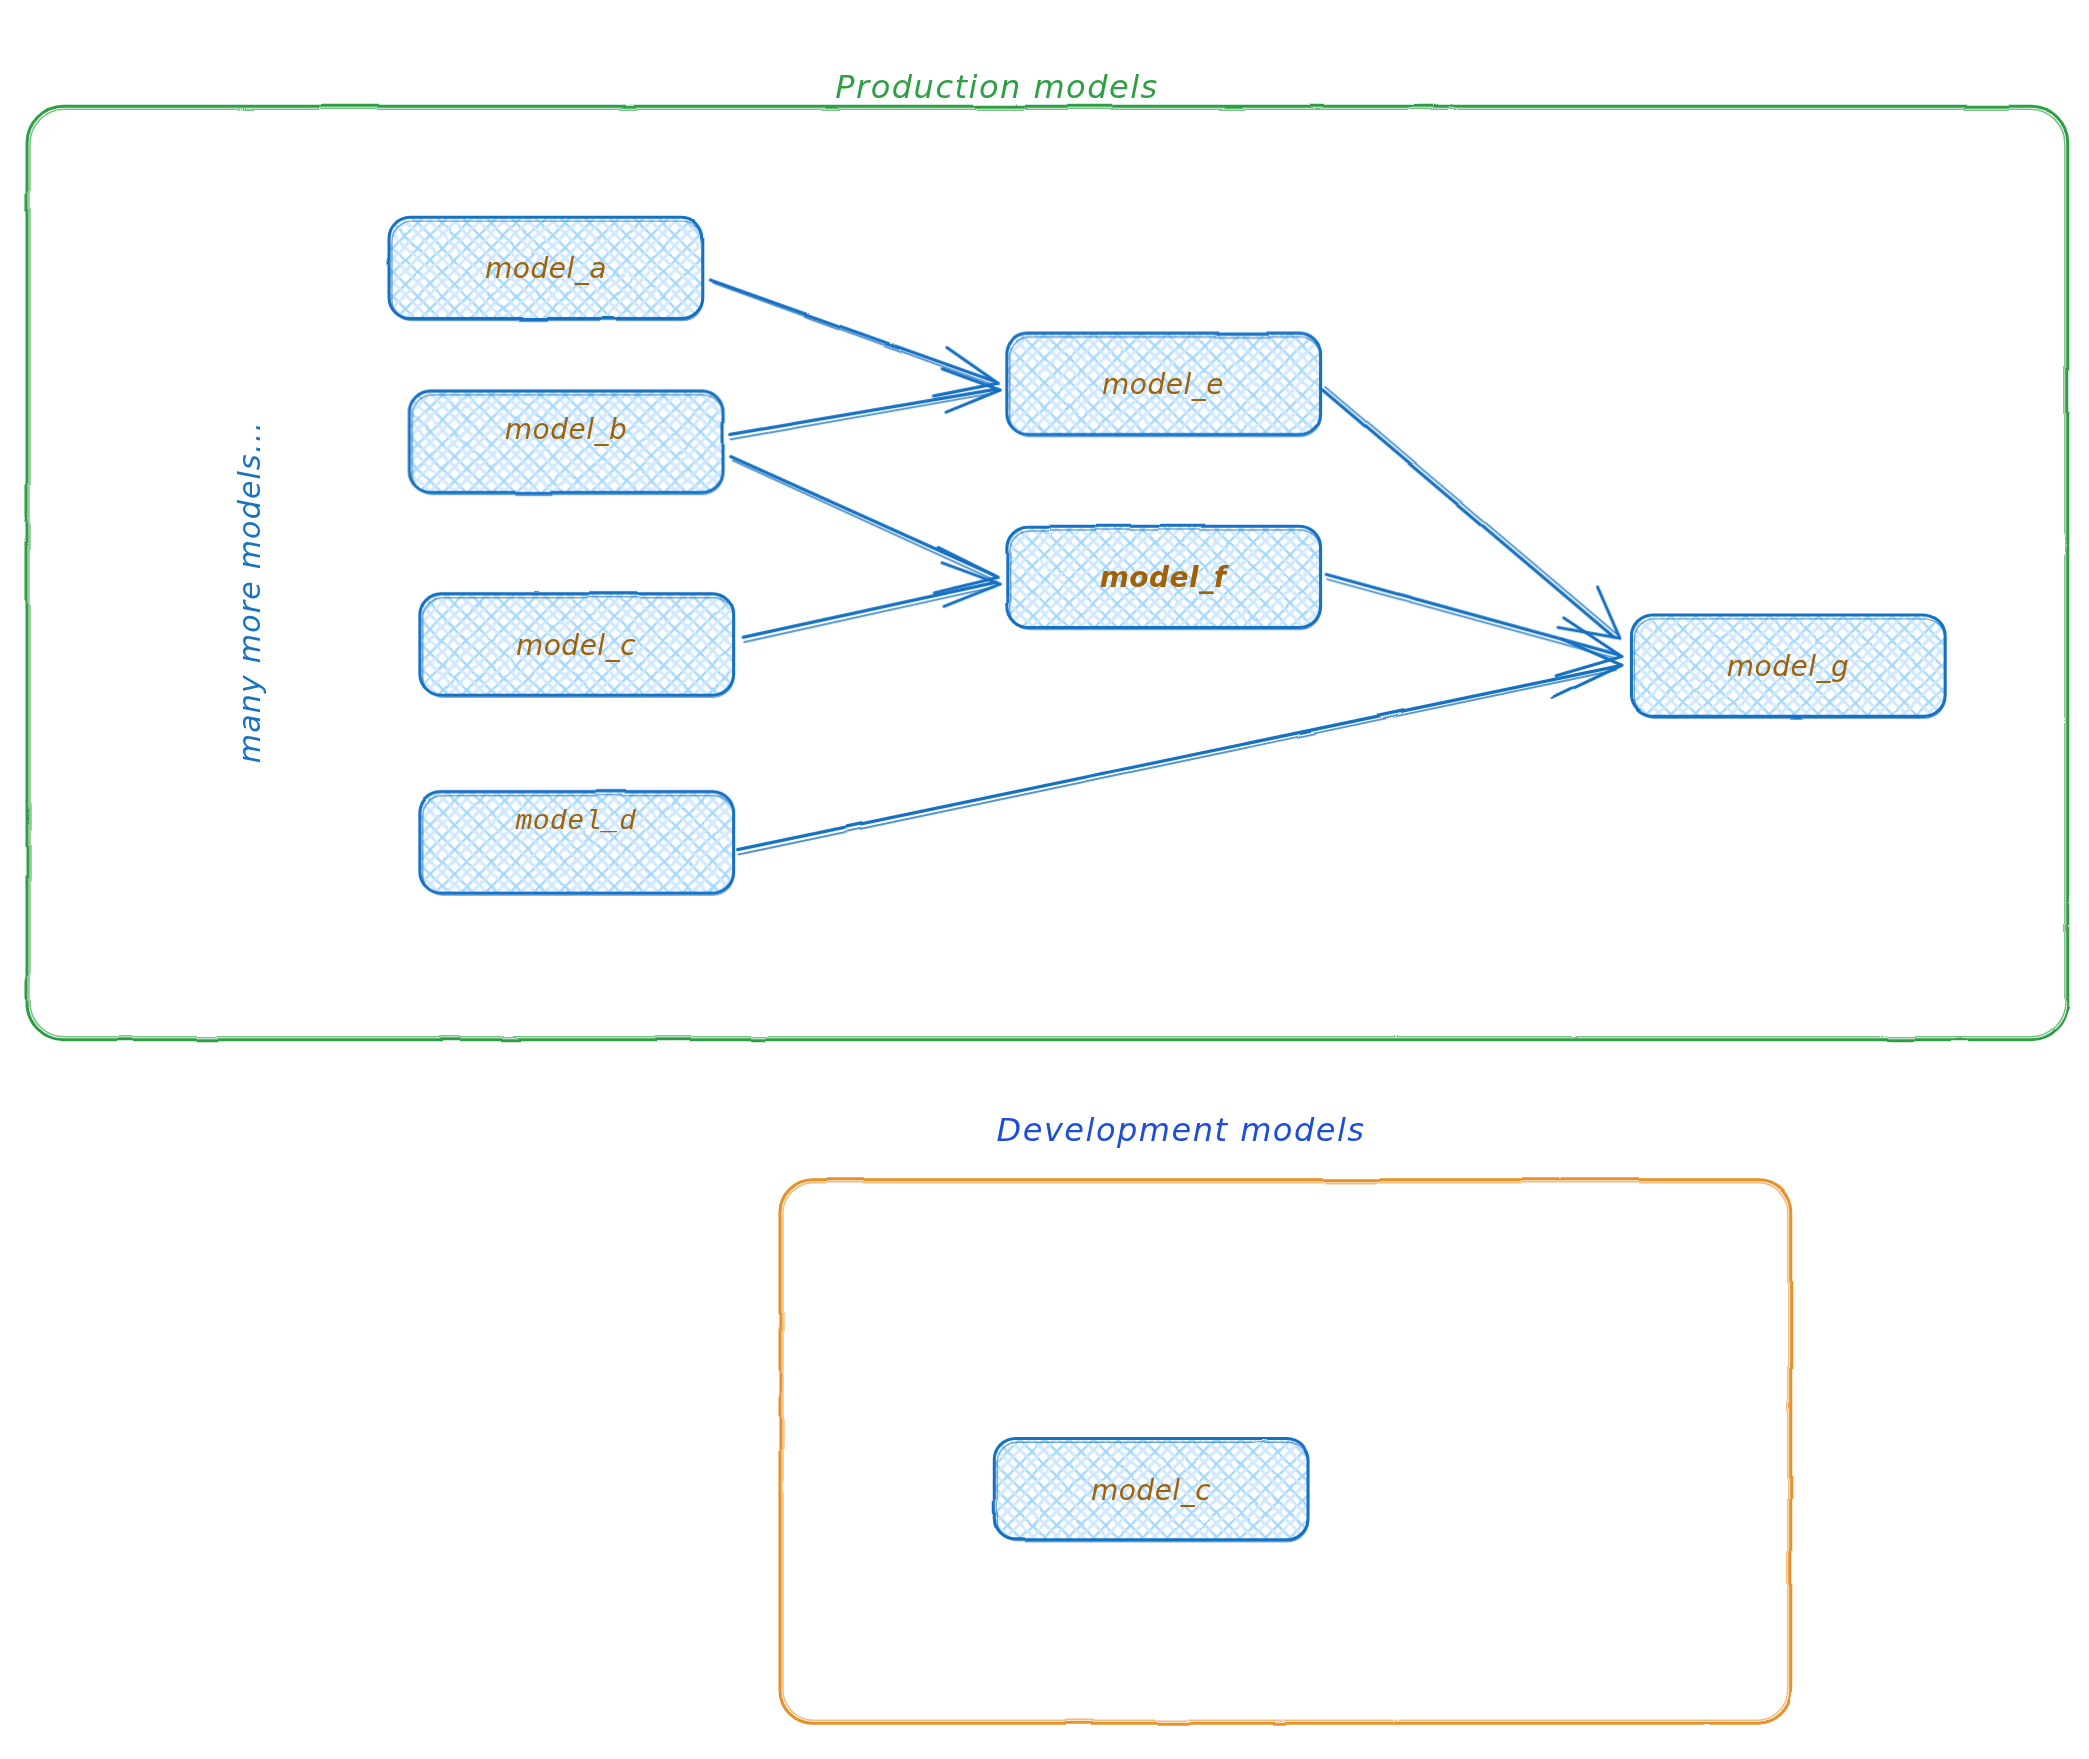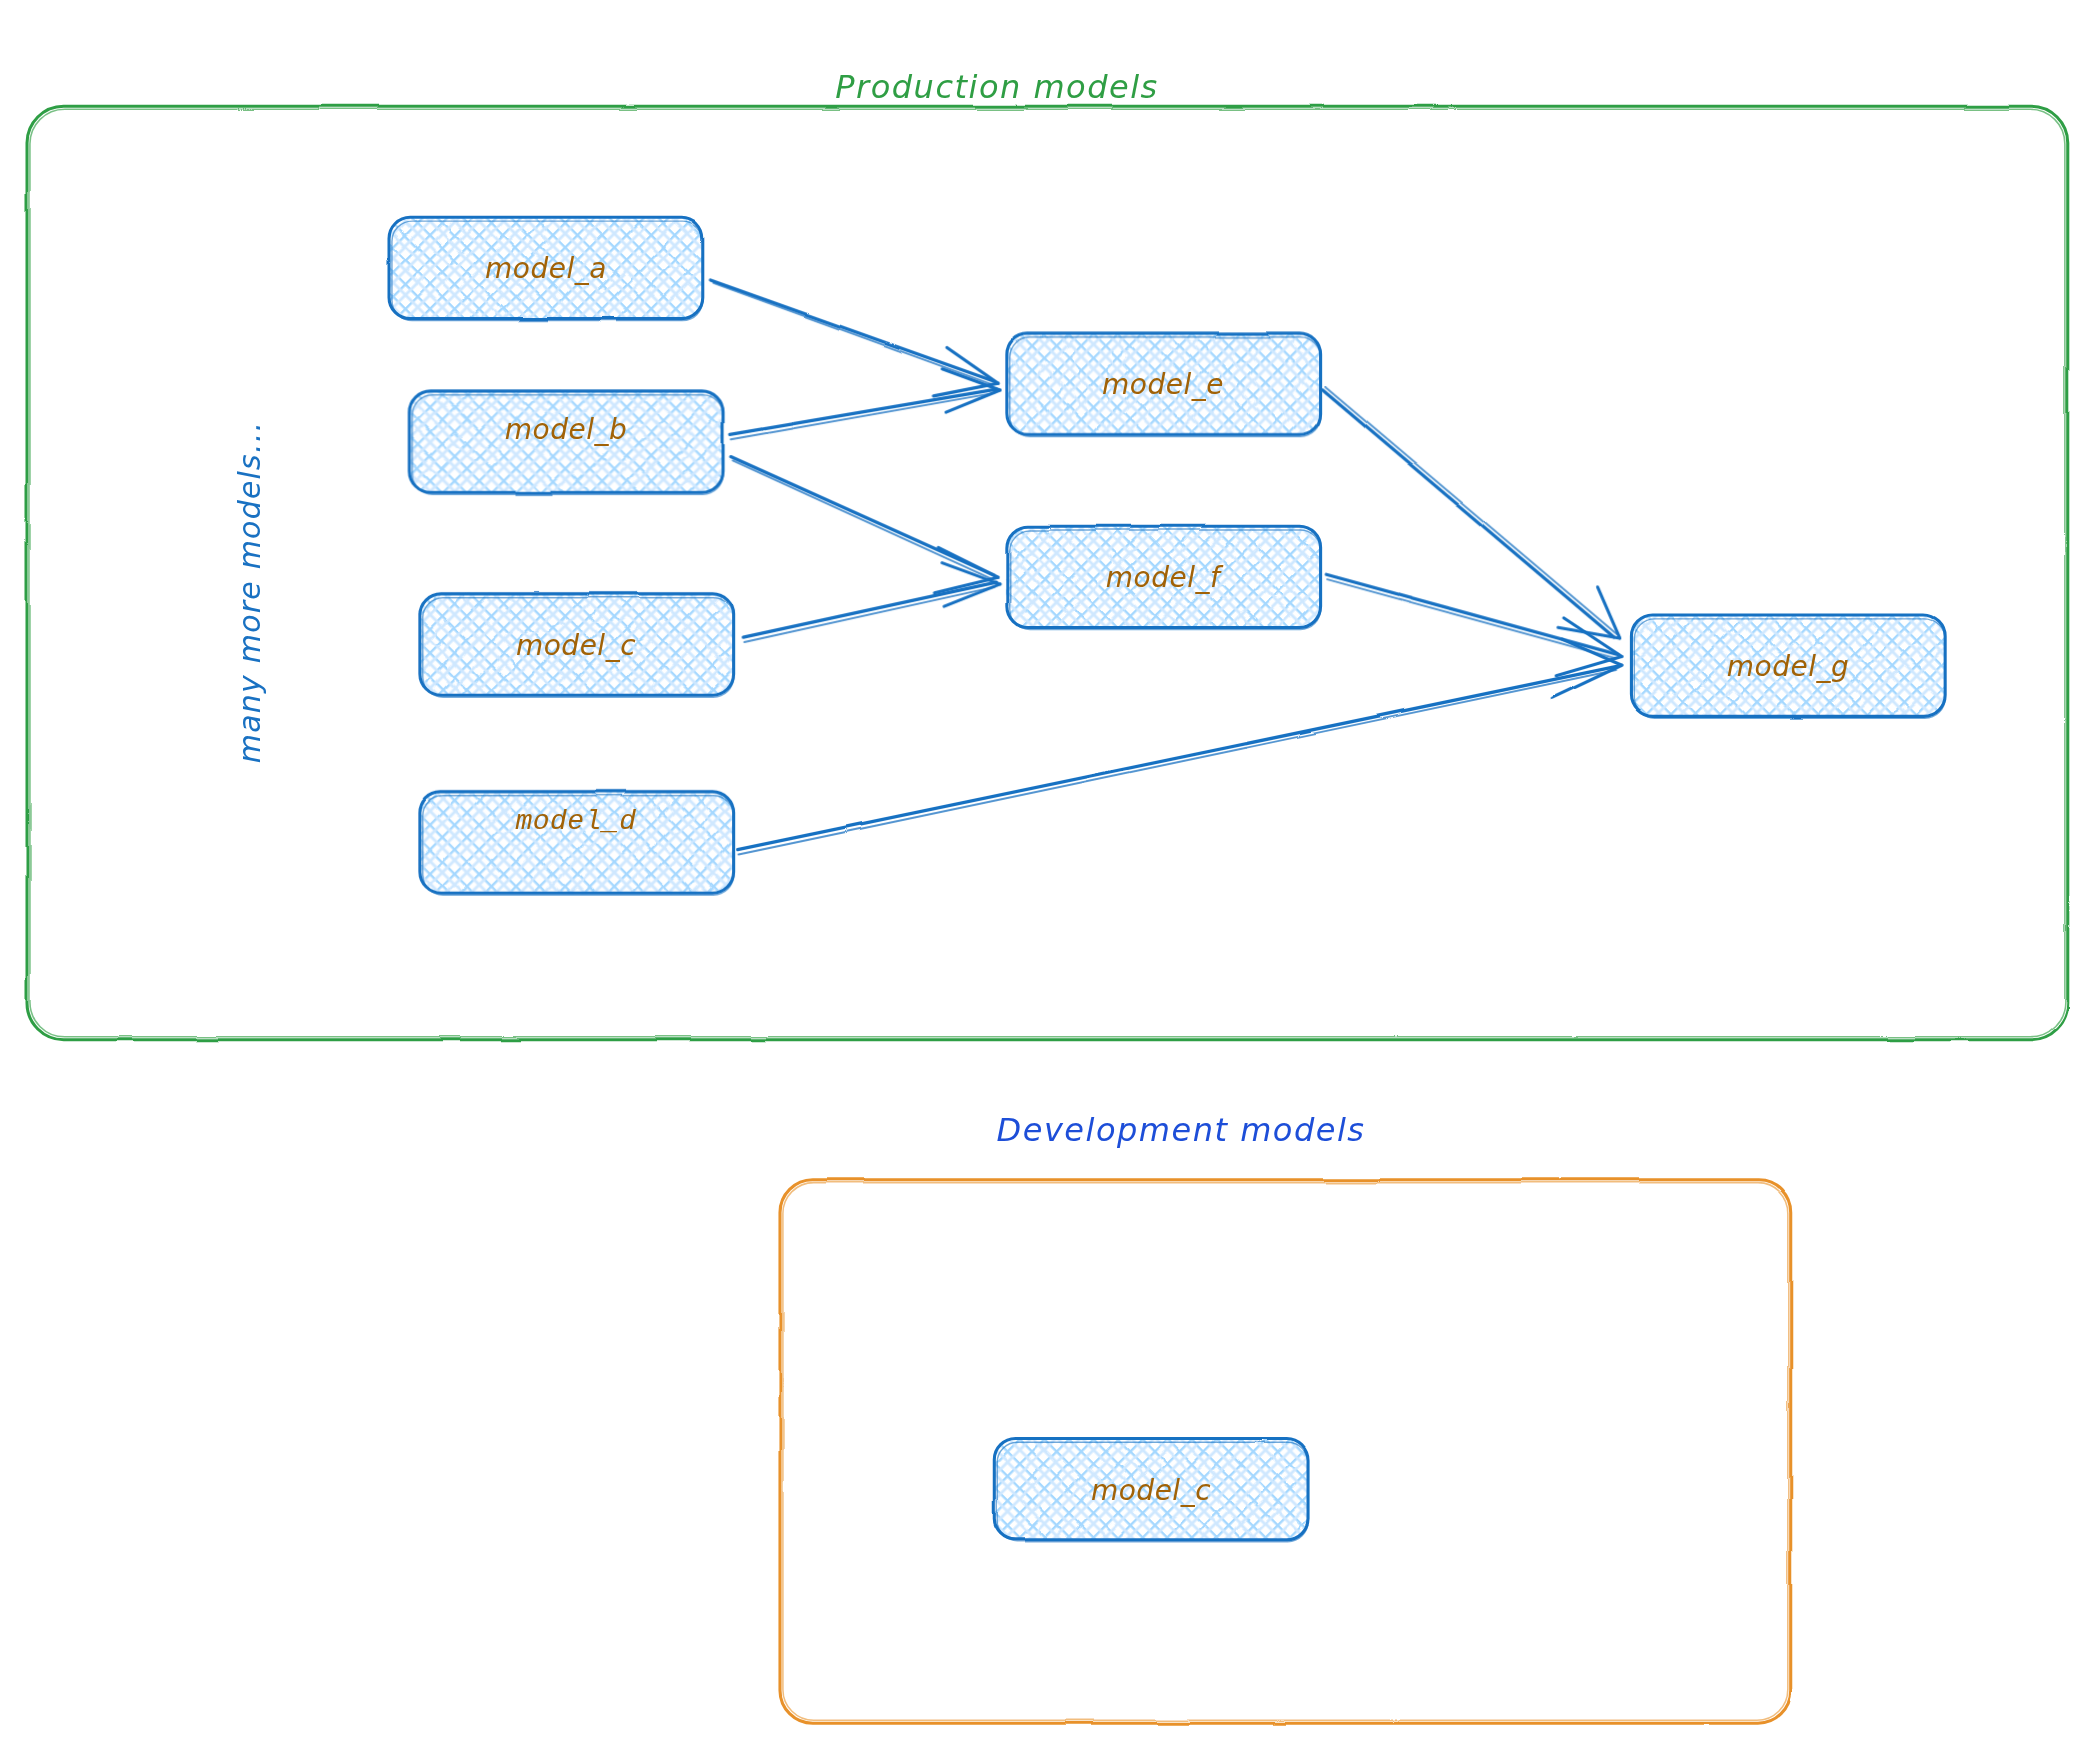--- a/index.html
+++ b/index.html
@@ -230,21 +230,21 @@
     <div class="node-label" style="left:546px; top:268px;">model_a</div>
 
     <div class="node-label" style="left:566px; top:429px;">model_b</div>
 
     <div class="node-label" style="left:576px; top:645px;">model_c</div>
 
     <div class="node-label" style="left:576px; top:821px;font-family:Liberation Mono, monospace;">model_d</div>
 
     <div class="node-label" style="left:1163px; top:384px;">model_e</div>
 
-    <div class="node-label" style="left:1163px; top:577px;">model_f</div>
+    <div class="node-label" style="left:1163px; top:577px;font-weight:bold;">model_f</div>
 
     <div class="node-label" style="left:1788px; top:666px;">model_g</div>
 
     <div class="node-label" style="left:1151px; top:1490px;">model_c</div>
   </div>
 
 </div>
 
 
 </body></html>

